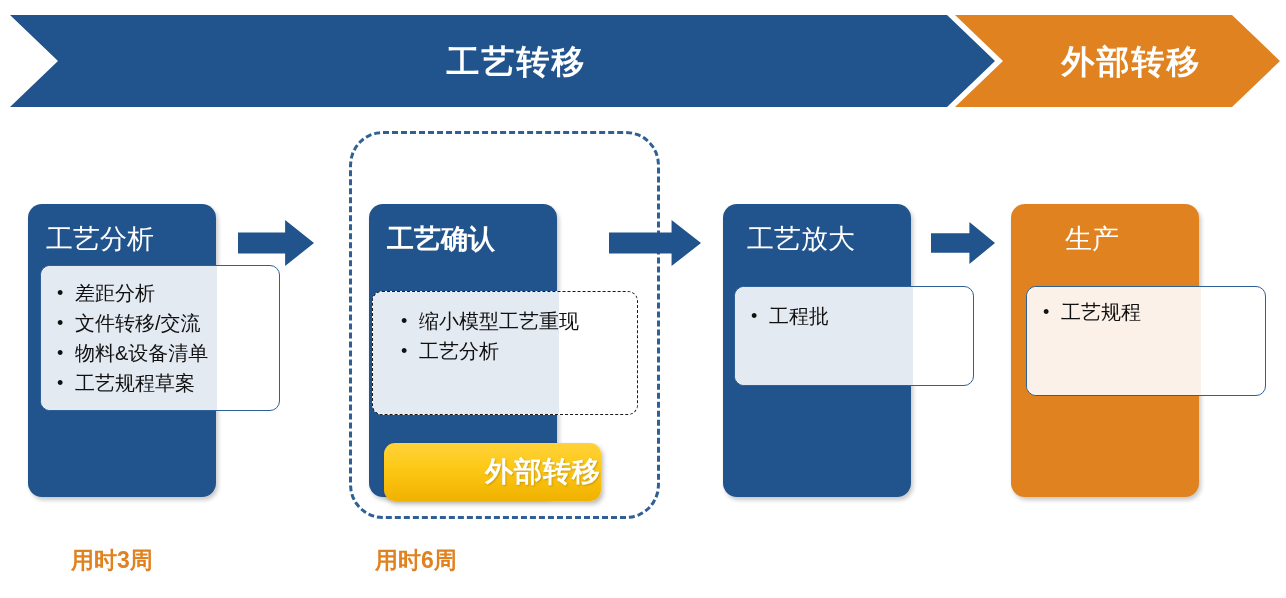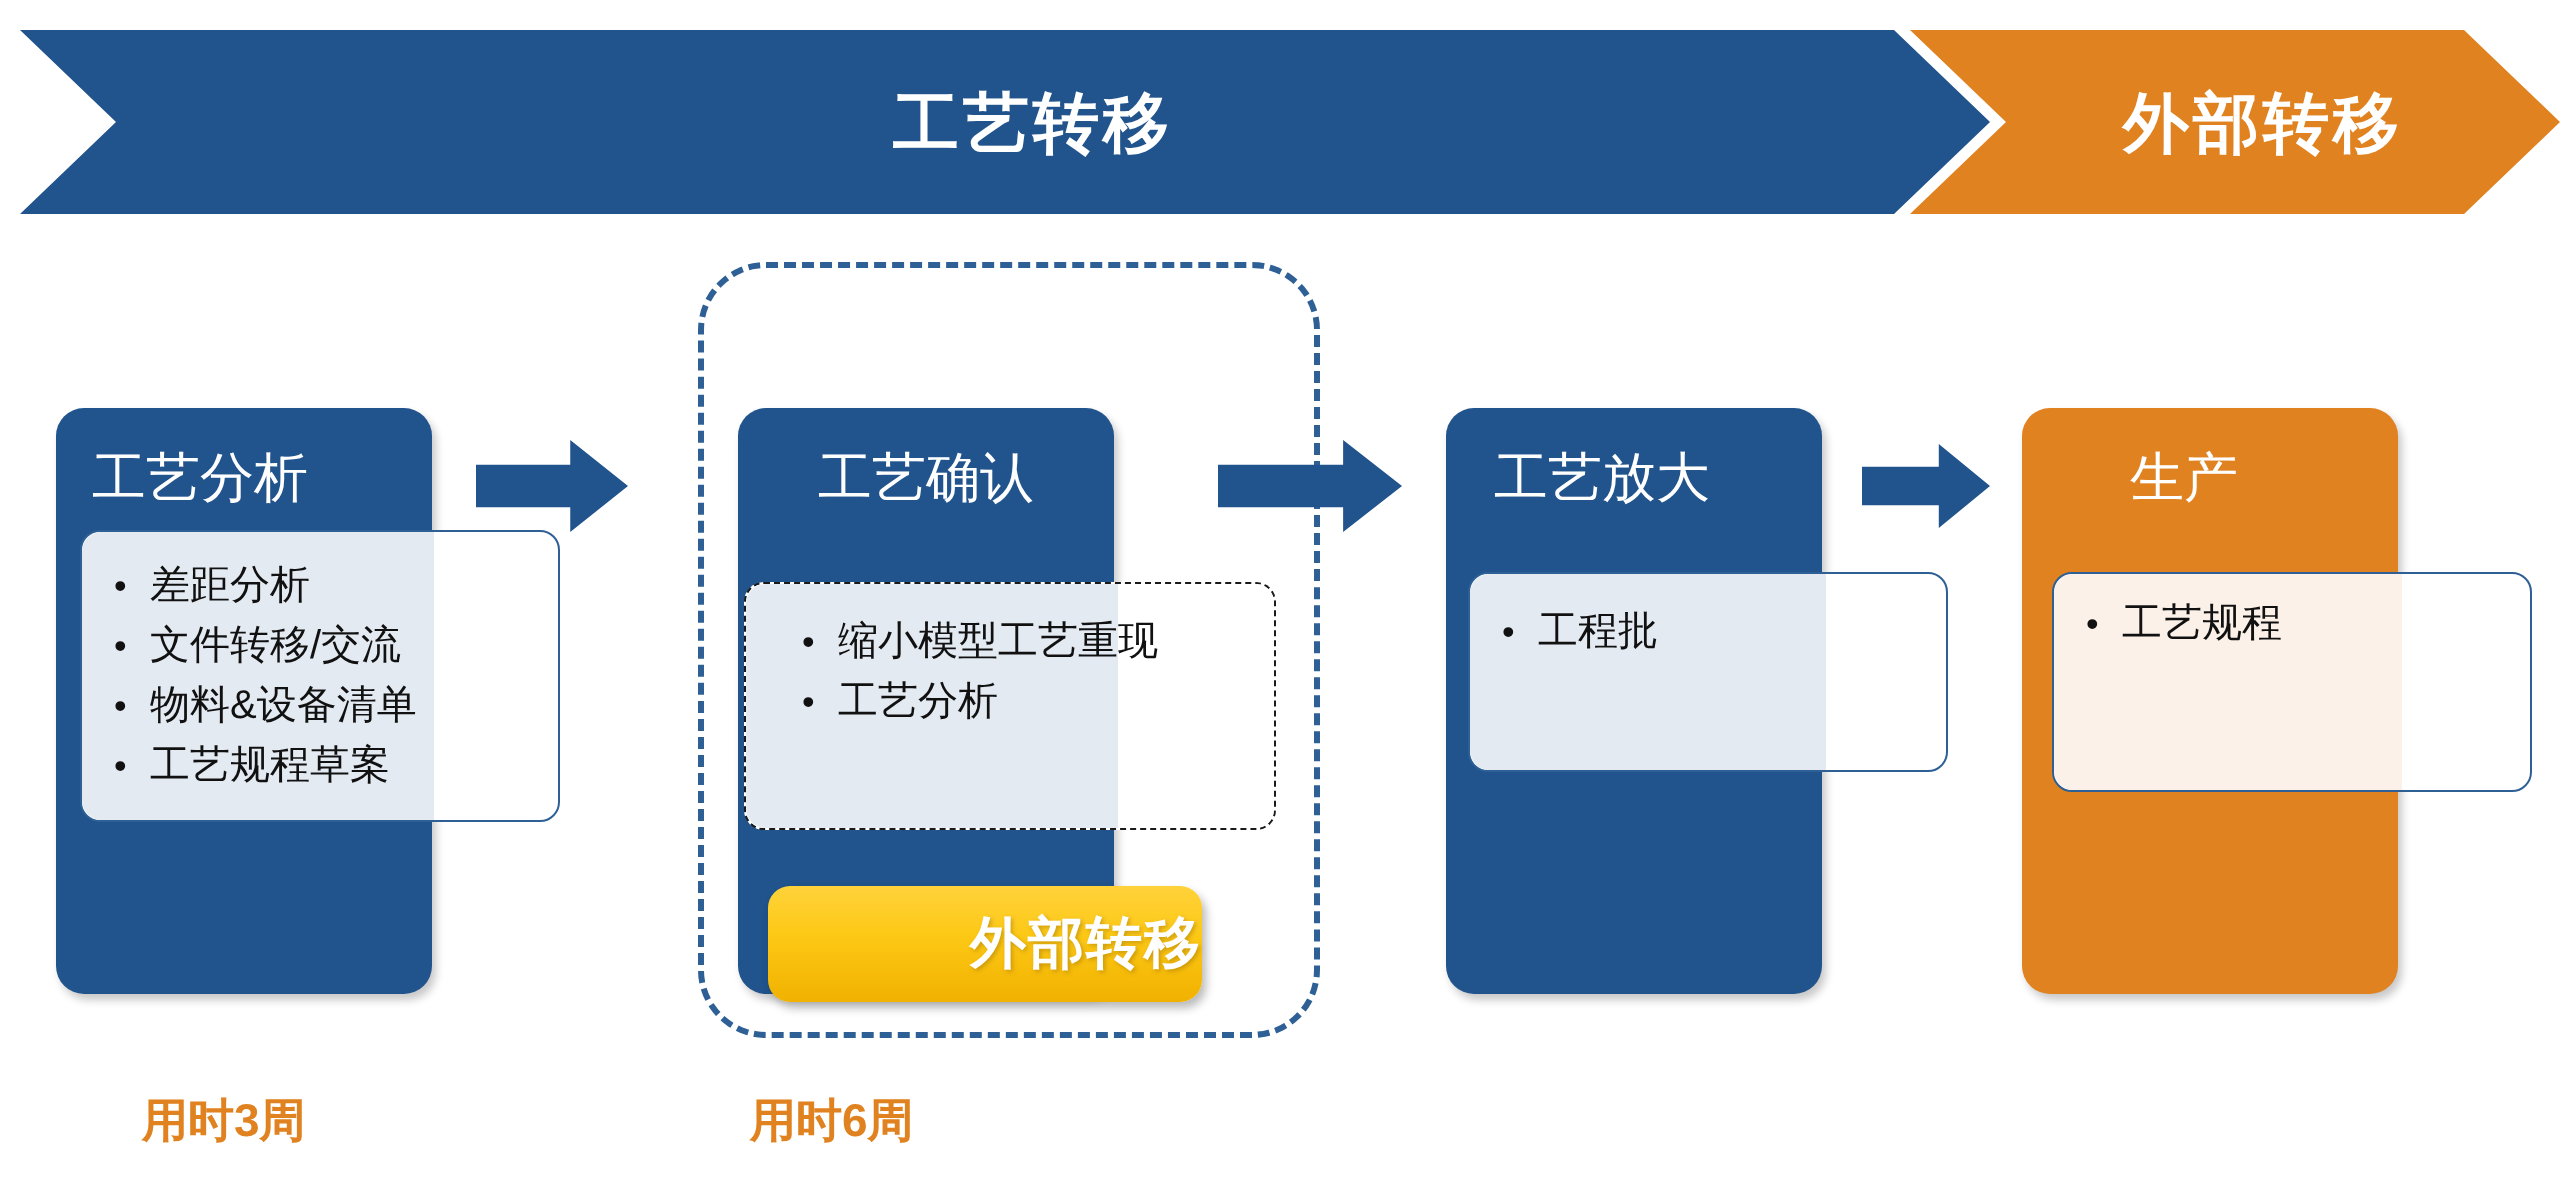--- a/index.html
+++ b/index.html
@@ -87,21 +87,21 @@
     white-space: nowrap;
     position: absolute;
   }
 
   #box-analysis   { left: 28px;  top: 204px; width: 188px; height: 293px; }
   #box-confirm    { left: 369px; top: 204px; width: 188px; height: 293px; }
   #box-scaleup    { left: 723px; top: 204px; width: 188px; height: 293px; }
   #box-production { left: 1011px;top: 204px; width: 188px; height: 293px; }
 
   #box-analysis   .stage-title { left: 18px; top: 22px; }
-  #box-confirm    .stage-title { left: 40px; top: 22px; }
+  #box-confirm    .stage-title { left: 18px; top: 22px; font-weight: bold; }
   #box-scaleup    .stage-title { left: 24px; top: 22px; }
   #box-production .stage-title { left: 54px; top: 22px; }
 
   
   .callout {
     position: absolute;
     box-sizing: border-box;
     border-radius: 10px;
     background: #ffffff;
   }

